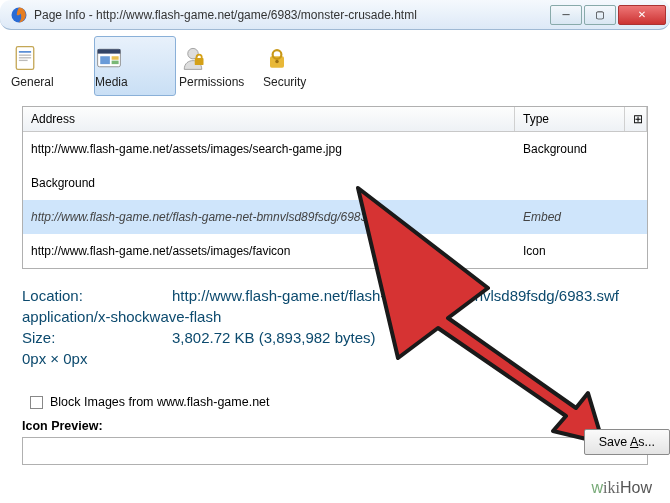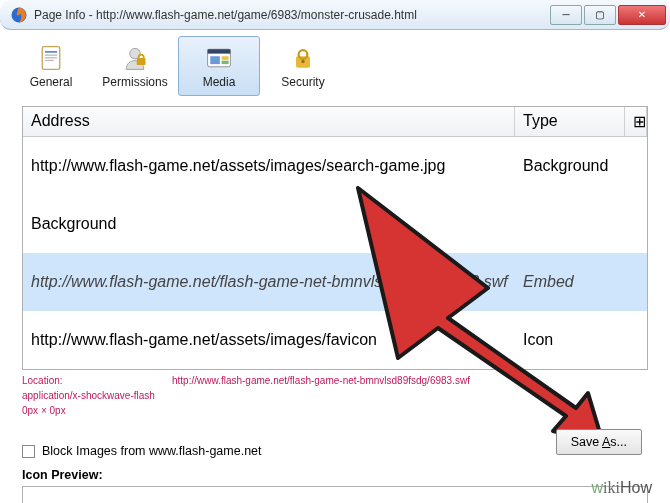--- a/index.html
+++ b/index.html
@@ -6,48 +6,48 @@
 body { width: 670px; height: 503px; background: #fff; overflow: hidden; position: relative; }
 
 .titlebar { height: 30px; background: linear-gradient(#f5f9fd,#dde9f7); border-bottom: 1px solid #9fb9d4; display: flex; align-items: center; padding: 0 4px; border-radius: 11px; }
 .titlebar .ff-icon { width: 18px; height: 18px; margin: 0 6px; }
 .titlebar .title { font-size: 12px; color: #333; flex: 1; }
 .winbtns { display: flex; gap: 0; }
 .winbtn { width: 32px; height: 20px; border: 1px solid #8aa; background: linear-gradient(#f4f8fc,#d8e6f3); border-radius: 2px; font-size: 10px; display: flex; align-items: center; justify-content: center; margin-left: 2px; }
 .winbtn.close { background: linear-gradient(#e77,#c33); border-color: #a33; color: #fff; width: 48px; }
 
 .toolbar { display: flex; padding: 6px 10px 0 10px; gap: 2px; }
-.toolbtn { width: 82px; height: 60px; display: flex; flex-direction: column; align-items: center; justify-content: center; gap: 3px; font-size: 12px; color: #222; border: 1px solid transparent; border-radius: 3px; }
+.toolbtn { width: 82px; height: 60px; display: flex; flex-direction: column; align-items: flex-start; justify-content: center; gap: 3px; font-size: 12px; color: #222; border: 1px solid transparent; border-radius: 3px; }
 .toolbtn.active { background: linear-gradient(#e8f1fb,#c9dff5); border-color: #8ab0d8; }
 .toolbtn .ticon { width: 28px; height: 28px; }
 
 .panel { margin: 10px 22px 0 22px; }
-.listbox { border: 1px solid #b0b0b0; background: #fff; font-size: 16px; }
+.listbox { border: 1px solid #b0b0b0; background: #fff; font-size: 12px; }
 .listhdr { display: flex; background: linear-gradient(#fdfdfd,#eef1f5); border-bottom: 1px solid #c8c8c8; }
 .listhdr div { padding: 5px 8px; border-right: 1px solid #d0d0d0; }
 .col-addr { flex: 1; }
 .col-type { width: 110px; }
 .col-end { width: 22px; }
-.row { display: flex; padding: 20px 8px; }
+.row { display: flex; padding: 10px 8px; }
 .row .c1 { flex: 1; white-space: nowrap; overflow: hidden; }
 .row .c2 { width: 116px; }
 .row.sel { background: #cfe5fb; font-style: italic; color: #444; }
 
-.details { margin-top: 3px; font-size: 10px; color: #be185d; }
+.details { margin-top: 16px; font-size: 15px; color: #0c4a6e; }
 .details .drow { display: flex; padding: 2px 0; }
 .details .dlabel { width: 150px; }
 .details .dval { flex: 1; }
 
-.blockrow { margin-top: 26px; display: flex; align-items: center; gap: 7px; font-size: 12.5px; }
+.blockrow { margin-top: 26px; display: flex; align-items: center; gap: 7px; font-size: 12.5px; margin-left: 8px; }
 .blockrow .cb { width: 13px; height: 13px; border: 1px solid #888; background: #fff; }
 .preview-label { margin-top: 10px; font-size: 12.5px; font-weight: bold; }
 .previewbox { margin-top: 4px; border: 1px solid #b0b0b0; height: 28px; background: #fff; }
 
 .arrow-overlay { position: absolute; left: 338px; top: 168px; pointer-events: none; }
-.saveas { position: absolute; right: 28px; bottom: 48px; padding: 5px 14px; font-size: 12.5px; background: linear-gradient(#fafafa,#e4e4e4); border: 1px solid #8a8a8a; border-radius: 2px; cursor: pointer; }
+.saveas { position: absolute; right: 0; bottom: 48px; padding: 5px 14px; font-size: 12.5px; background: linear-gradient(#fafafa,#e4e4e4); border: 1px solid #8a8a8a; border-radius: 2px; cursor: pointer; }
 .saveas u { text-decoration: underline; }
 
 .watermark { position: absolute; right: 18px; bottom: 6px; font-size: 16px; color: #666; font-family: Georgia, serif; }
 .watermark .w { color: #7a7; }
 </style>
 </head>
 <body>
 
 <div class="titlebar">
   <svg class="ff-icon" viewBox="0 0 24 24">
@@ -66,38 +66,38 @@
   <div class="toolbtn">
     <svg class="ticon" viewBox="0 0 32 32">
         <rect x="6" y="3" width="20" height="26" rx="2" fill="#fff" stroke="#c4a756" stroke-width="1.5"></rect>
         <rect x="9" y="8" width="14" height="2" fill="#5b8fd6"></rect>
         <rect x="9" y="12" width="14" height="1.5" fill="#bbb"></rect>
         <rect x="9" y="15" width="14" height="1.5" fill="#bbb"></rect>
         <rect x="9" y="18" width="10" height="1.5" fill="#bbb"></rect>
       </svg>
     <span>General</span>
   </div>
-  <div class="toolbtn">
-    <svg class="ticon" viewBox="0 0 32 32">
-        <circle cx="16" cy="11" r="6" fill="#ddd" stroke="#999"></circle>
-        <path d="M6 29c0-7 5-10 10-10s10 3 10 10z" fill="#ddd" stroke="#999"></path>
-        <rect x="18" y="16" width="10" height="8" rx="1" fill="#d4a017"></rect>
-        <rect x="20" y="12" width="6" height="6" rx="3" fill="none" stroke="#d4a017" stroke-width="2"></rect>
-      </svg>
-    <span>Permissions</span>
-  </div>
   <div class="toolbtn active">
     <svg class="ticon" viewBox="0 0 32 32">
         <rect x="3" y="6" width="26" height="20" rx="2" fill="#fff" stroke="#888"></rect>
         <rect x="3" y="6" width="26" height="5" fill="#346"></rect>
         <rect x="6" y="14" width="11" height="9" fill="#6a9bd8"></rect>
         <rect x="19" y="14" width="8" height="4" fill="#e8c050"></rect>
         <rect x="19" y="19" width="8" height="4" fill="#7ab876"></rect>
       </svg>
     <span>Media</span>
+  </div>
+  <div class="toolbtn">
+    <svg class="ticon" viewBox="0 0 32 32">
+        <circle cx="16" cy="11" r="6" fill="#ddd" stroke="#999"></circle>
+        <path d="M6 29c0-7 5-10 10-10s10 3 10 10z" fill="#ddd" stroke="#999"></path>
+        <rect x="18" y="16" width="10" height="8" rx="1" fill="#d4a017"></rect>
+        <rect x="20" y="12" width="6" height="6" rx="3" fill="none" stroke="#d4a017" stroke-width="2"></rect>
+      </svg>
+    <span>Permissions</span>
   </div>
   <div class="toolbtn">
     <svg class="ticon" viewBox="0 0 32 32">
         <rect x="8" y="14" width="16" height="13" rx="2" fill="#e8b838"></rect>
         <rect x="11" y="7" width="10" height="10" rx="5" fill="none" stroke="#c89818" stroke-width="2.5"></rect>
         <circle cx="16" cy="20" r="2" fill="#9c6f10"></circle>
       </svg>
     <span>Security</span>
   </div>
 </div>
@@ -128,20 +128,24 @@
 
   <div class="details">
     <div class="drow">
         <div class="dlabel">Location:</div>
         <div class="dval">http://www.flash-game.net/flash-game-net-bmnvlsd89fsdg/6983.swf</div>
       </div>
     <div class="drow">
         <div class="dval">application/x-shockwave-flash</div>
       </div>
     <div class="drow">
+        <div class="dlabel">Size:</div>
+        <div class="dval">3,802.72 KB (3,893,982 bytes)</div>
+      </div>
+    <div class="drow">
         <div class="dval">0px × 0px</div>
       </div>
   </div>
 
   <div class="blockrow">
     <div class="cb"></div>
     <span>Block Images from www.flash-game.net</span>
   </div>
 
   <div class="preview-label">Icon Preview:</div>

